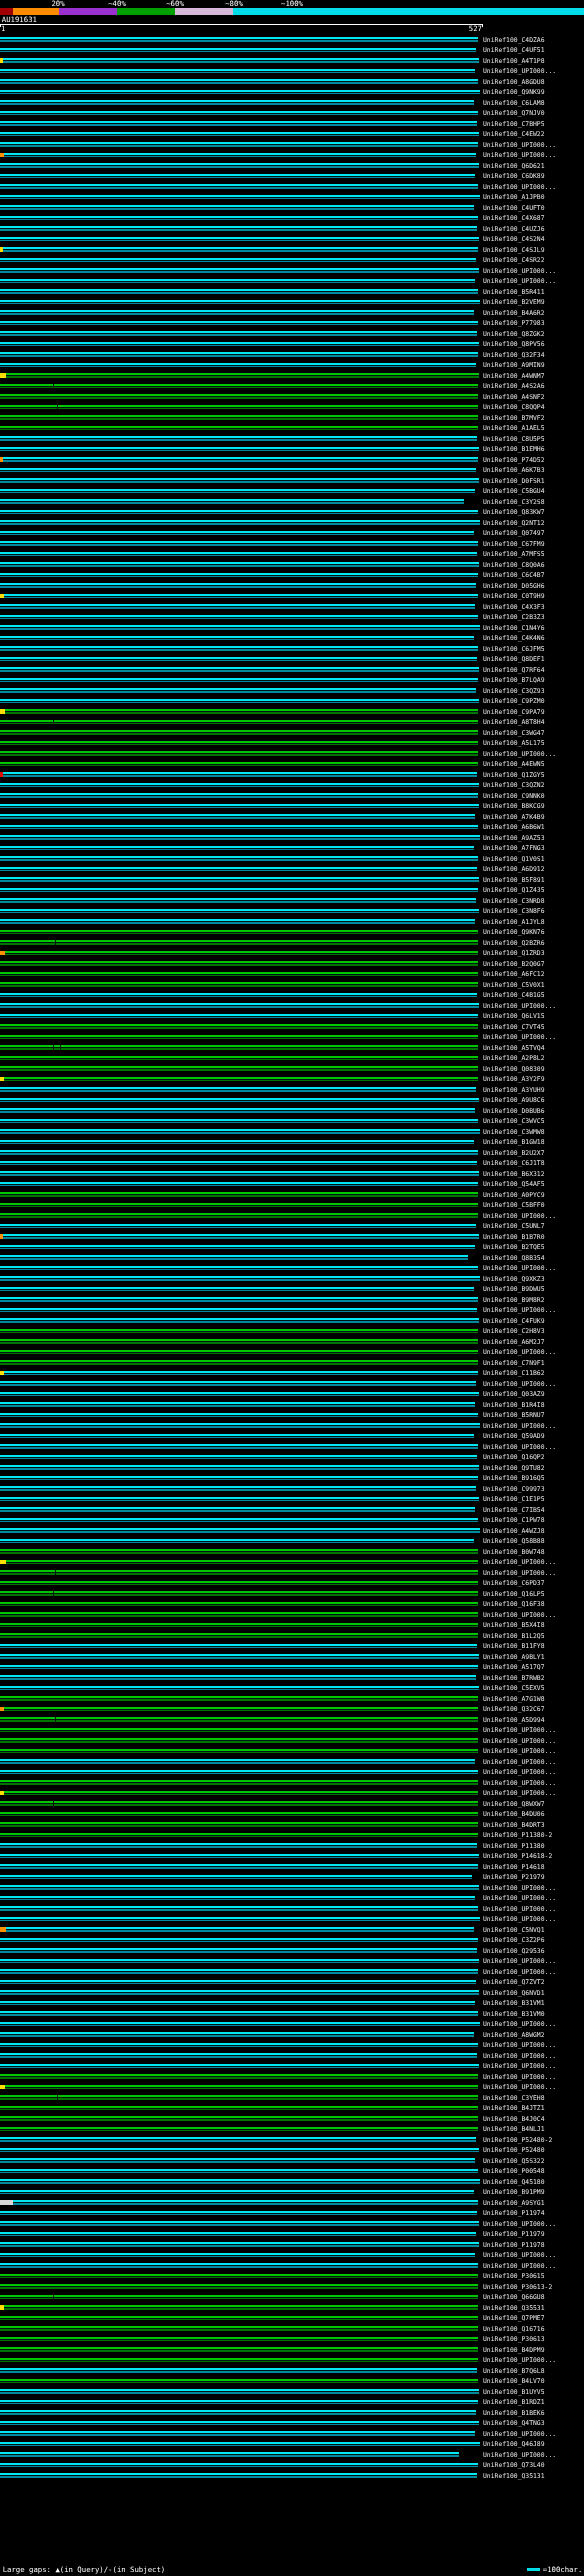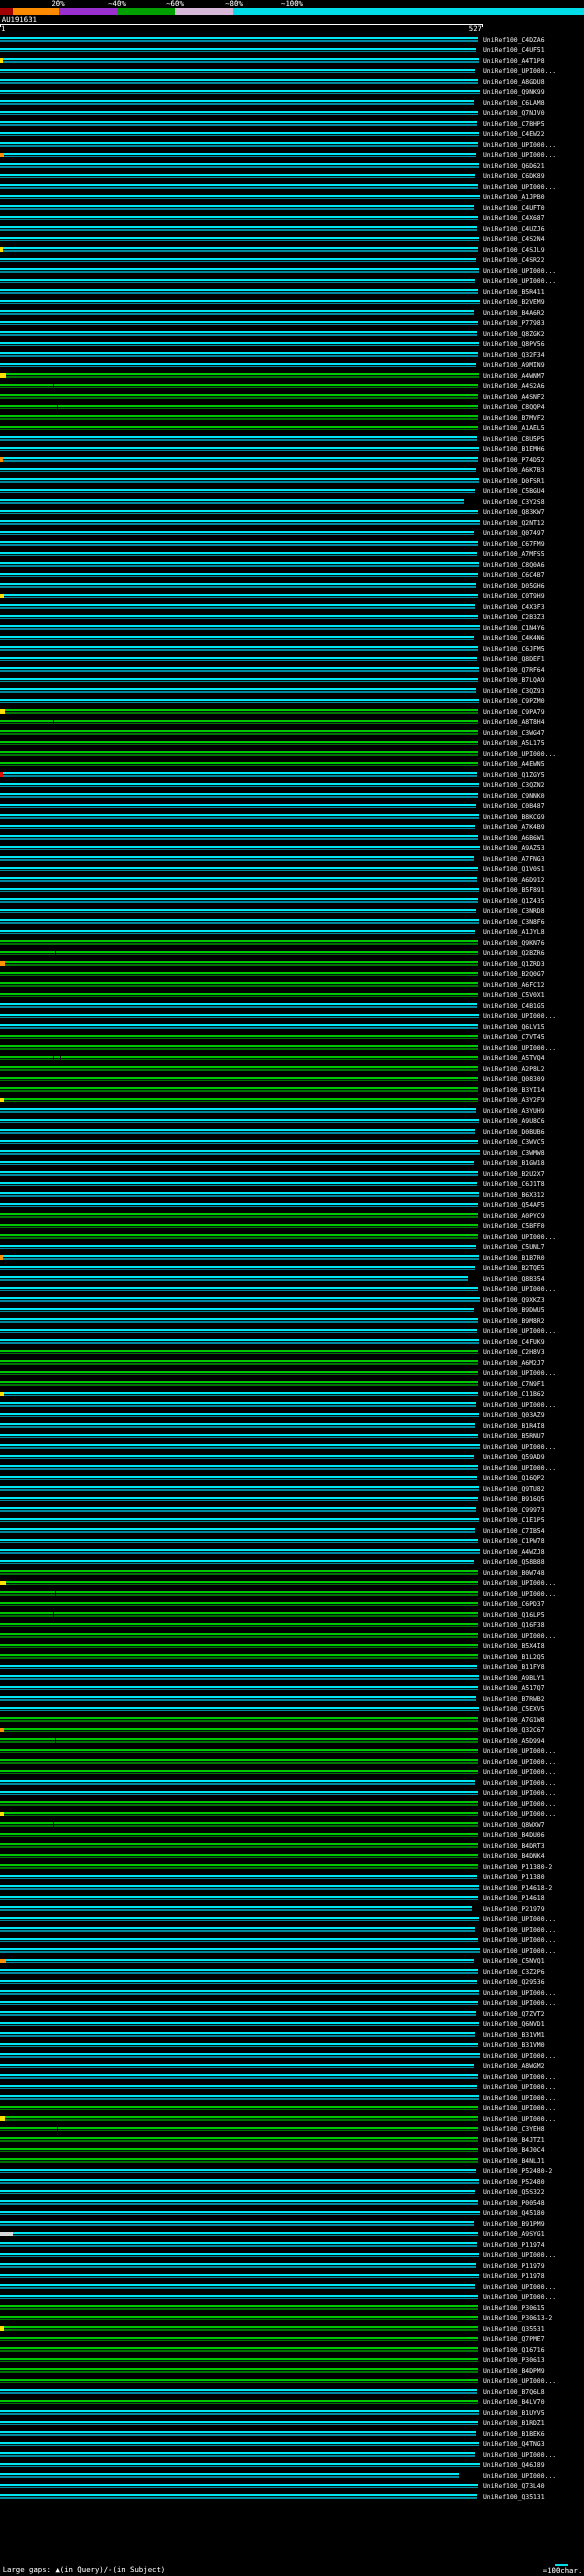--- a/index.html
+++ b/index.html
@@ -17,21 +17,21 @@
   .ruler-end{position:absolute;top:1.8px;left:482px;transform:translateX(-100%);line-height:8.2px;}
   #rows{height:2528px;}
   .row{position:relative;height:10.5px;}
   .bar{position:absolute;left:0;top:2.7px;height:4.6px;}
   .cap{position:absolute;left:0;top:0;height:100%;display:block;}
   .tick{position:absolute;top:0;width:0.9px;height:100%;background:#001400;display:block;}
   .lbl{position:absolute;left:483px;top:50%;transform:translateY(-50%);
        font-size:6.4px;color:#e6e6e6;white-space:nowrap;}
   .footer{height:13.7px;display:flex;align-items:center;justify-content:space-between;
           color:#fff;font-size:7.3px;padding:0 2.7px;box-sizing:border-box;}
-  .legend-right{display:flex;align-items:center;flex-direction:column;}
+  .legend-right{display:flex;align-items:center;}
   .legend-swatch{display:inline-block;width:12.8px;height:2.7px;margin-right:2.7px;}
 </style>
 </head>
 <body>
 
 <div class="page">
 
   <div class="scale-labels">
     <span style="left:58px">20%</span>
     <span style="left:117px">~40%</span>
@@ -370,24 +370,20 @@
       </div>
       <div class="row">
         <div class="bar" style="width: 479px; background: linear-gradient(rgb(0, 230, 242) 0px, rgb(0, 230, 242) 1.8px, rgb(0, 20, 20) 1.8px, rgb(0, 20, 20) 2.7px, rgb(0, 137, 158) 2.7px, rgb(0, 137, 158) 4.6px);"></div>
         <span class="lbl">UniRef100_C3QZN2</span>
       </div>
       <div class="row">
         <div class="bar" style="width: 478px; background: linear-gradient(rgb(0, 230, 242) 0px, rgb(0, 230, 242) 1.8px, rgb(0, 20, 20) 1.8px, rgb(0, 20, 20) 2.7px, rgb(0, 137, 158) 2.7px, rgb(0, 137, 158) 4.6px);"></div>
         <span class="lbl">UniRef100_C9NNK0</span>
       </div>
       <div class="row">
-        <div class="bar" style="width: 476px; background: linear-gradient(rgb(0, 230, 242) 0px, rgb(0, 230, 242) 1.8px, rgb(0, 20, 20) 1.8px, rgb(0, 20, 20) 2.7px, rgb(0, 137, 158) 2.7px, rgb(0, 137, 158) 4.6px);"></div>
-        <span class="lbl">UniRef100_C0B487</span>
-      </div>
-      <div class="row">
         <div class="bar" style="width: 479px; background: linear-gradient(rgb(0, 230, 242) 0px, rgb(0, 230, 242) 1.8px, rgb(0, 20, 20) 1.8px, rgb(0, 20, 20) 2.7px, rgb(0, 137, 158) 2.7px, rgb(0, 137, 158) 4.6px);"></div>
         <span class="lbl">UniRef100_B8KCG9</span>
       </div>
       <div class="row">
         <div class="bar" style="width: 475px; background: linear-gradient(rgb(0, 230, 242) 0px, rgb(0, 230, 242) 1.8px, rgb(0, 20, 20) 1.8px, rgb(0, 20, 20) 2.7px, rgb(0, 137, 158) 2.7px, rgb(0, 137, 158) 4.6px);"></div>
         <span class="lbl">UniRef100_A7K4B9</span>
       </div>
       <div class="row">
         <div class="bar" style="width: 478px; background: linear-gradient(rgb(0, 230, 242) 0px, rgb(0, 230, 242) 1.8px, rgb(0, 20, 20) 1.8px, rgb(0, 20, 20) 2.7px, rgb(0, 137, 158) 2.7px, rgb(0, 137, 158) 4.6px);"></div>
         <span class="lbl">UniRef100_A6B6W1</span>
@@ -485,24 +481,20 @@
       </div>
       <div class="row">
         <div class="bar" style="width: 478px; background: linear-gradient(rgb(0, 200, 0) 0px, rgb(0, 200, 0) 1.8px, rgb(0, 20, 20) 1.8px, rgb(0, 20, 20) 2.7px, rgb(0, 116, 0) 2.7px, rgb(0, 116, 0) 4.6px);"></div>
         <span class="lbl">UniRef100_A2P8L2</span>
       </div>
       <div class="row">
         <div class="bar" style="width: 478px; background: linear-gradient(rgb(0, 200, 0) 0px, rgb(0, 200, 0) 1.8px, rgb(0, 20, 20) 1.8px, rgb(0, 20, 20) 2.7px, rgb(0, 116, 0) 2.7px, rgb(0, 116, 0) 4.6px);"></div>
         <span class="lbl">UniRef100_Q08309</span>
       </div>
       <div class="row">
-        <div class="bar" style="width: 478px; background: linear-gradient(rgb(0, 200, 0) 0px, rgb(0, 200, 0) 1.8px, rgb(0, 20, 20) 1.8px, rgb(0, 20, 20) 2.7px, rgb(0, 116, 0) 2.7px, rgb(0, 116, 0) 4.6px);"></div>
-        <span class="lbl">UniRef100_B3YI14</span>
-      </div>
-      <div class="row">
         <div class="bar" style="width: 478px; background: linear-gradient(rgb(0, 200, 0) 0px, rgb(0, 200, 0) 1.8px, rgb(0, 20, 20) 1.8px, rgb(0, 20, 20) 2.7px, rgb(0, 116, 0) 2.7px, rgb(0, 116, 0) 4.6px);">
           <span class="cap" style="width: 3.7px; background: rgb(255, 224, 0);"></span>
         </div>
         <span class="lbl">UniRef100_A3Y2F9</span>
       </div>
       <div class="row">
         <div class="bar" style="width: 476px; background: linear-gradient(rgb(0, 230, 242) 0px, rgb(0, 230, 242) 1.8px, rgb(0, 20, 20) 1.8px, rgb(0, 20, 20) 2.7px, rgb(0, 137, 158) 2.7px, rgb(0, 137, 158) 4.6px);"></div>
         <span class="lbl">UniRef100_A3YUH9</span>
       </div>
       <div class="row">
@@ -798,24 +790,20 @@
       <div class="row">
         <div class="bar" style="width: 478px; background: linear-gradient(rgb(0, 200, 0) 0px, rgb(0, 200, 0) 1.8px, rgb(0, 20, 20) 1.8px, rgb(0, 20, 20) 2.7px, rgb(0, 116, 0) 2.7px, rgb(0, 116, 0) 4.6px);"></div>
         <span class="lbl">UniRef100_B4DU06</span>
       </div>
       <div class="row">
         <div class="bar" style="width: 478px; background: linear-gradient(rgb(0, 200, 0) 0px, rgb(0, 200, 0) 1.8px, rgb(0, 20, 20) 1.8px, rgb(0, 20, 20) 2.7px, rgb(0, 116, 0) 2.7px, rgb(0, 116, 0) 4.6px);"></div>
         <span class="lbl">UniRef100_B4DRT3</span>
       </div>
       <div class="row">
         <div class="bar" style="width: 478px; background: linear-gradient(rgb(0, 200, 0) 0px, rgb(0, 200, 0) 1.8px, rgb(0, 20, 20) 1.8px, rgb(0, 20, 20) 2.7px, rgb(0, 116, 0) 2.7px, rgb(0, 116, 0) 4.6px);"></div>
-        <span class="lbl">UniRef100_B4DNK4</span>
-      </div>
-      <div class="row">
-        <div class="bar" style="width: 478px; background: linear-gradient(rgb(0, 200, 0) 0px, rgb(0, 200, 0) 1.8px, rgb(0, 20, 20) 1.8px, rgb(0, 20, 20) 2.7px, rgb(0, 116, 0) 2.7px, rgb(0, 116, 0) 4.6px);"></div>
         <span class="lbl">UniRef100_P11380-2</span>
       </div>
       <div class="row">
         <div class="bar" style="width: 477px; background: linear-gradient(rgb(0, 230, 242) 0px, rgb(0, 230, 242) 1.8px, rgb(0, 20, 20) 1.8px, rgb(0, 20, 20) 2.7px, rgb(0, 137, 158) 2.7px, rgb(0, 137, 158) 4.6px);"></div>
         <span class="lbl">UniRef100_P11380</span>
       </div>
       <div class="row">
         <div class="bar" style="width: 479px; background: linear-gradient(rgb(0, 230, 242) 0px, rgb(0, 230, 242) 1.8px, rgb(0, 20, 20) 1.8px, rgb(0, 20, 20) 2.7px, rgb(0, 137, 158) 2.7px, rgb(0, 137, 158) 4.6px);"></div>
         <span class="lbl">UniRef100_P14618-2</span>
       </div>
@@ -983,20 +971,26 @@
         <div class="bar" style="width: 478px; background: linear-gradient(rgb(0, 230, 242) 0px, rgb(0, 230, 242) 1.8px, rgb(0, 20, 20) 1.8px, rgb(0, 20, 20) 2.7px, rgb(0, 137, 158) 2.7px, rgb(0, 137, 158) 4.6px);"></div>
         <span class="lbl">UniRef100_UPI000...</span>
       </div>
       <div class="row">
         <div class="bar" style="width: 478px; background: linear-gradient(rgb(0, 200, 0) 0px, rgb(0, 200, 0) 1.8px, rgb(0, 20, 20) 1.8px, rgb(0, 20, 20) 2.7px, rgb(0, 116, 0) 2.7px, rgb(0, 116, 0) 4.6px);"></div>
         <span class="lbl">UniRef100_P30615</span>
       </div>
       <div class="row">
         <div class="bar" style="width: 478px; background: linear-gradient(rgb(0, 200, 0) 0px, rgb(0, 200, 0) 1.8px, rgb(0, 20, 20) 1.8px, rgb(0, 20, 20) 2.7px, rgb(0, 116, 0) 2.7px, rgb(0, 116, 0) 4.6px);"></div>
         <span class="lbl">UniRef100_P30613-2</span>
+      </div>
+      <div class="row">
+        <div class="bar" style="width: 478px; background: linear-gradient(rgb(0, 200, 0) 0px, rgb(0, 200, 0) 1.8px, rgb(0, 20, 20) 1.8px, rgb(0, 20, 20) 2.7px, rgb(0, 116, 0) 2.7px, rgb(0, 116, 0) 4.6px);">
+          <span class="tick" style="left: 53px;"></span>
+        </div>
+        <span class="lbl">UniRef100_Q66GU8</span>
       </div>
       <div class="row">
         <div class="bar" style="width: 478px; background: linear-gradient(rgb(0, 200, 0) 0px, rgb(0, 200, 0) 1.8px, rgb(0, 20, 20) 1.8px, rgb(0, 20, 20) 2.7px, rgb(0, 116, 0) 2.7px, rgb(0, 116, 0) 4.6px);">
           <span class="cap" style="width: 3.7px; background: rgb(255, 224, 0);"></span>
         </div>
         <span class="lbl">UniRef100_Q35531</span>
       </div>
       <div class="row">
         <div class="bar" style="width: 478px; background: linear-gradient(rgb(0, 200, 0) 0px, rgb(0, 200, 0) 1.8px, rgb(0, 20, 20) 1.8px, rgb(0, 20, 20) 2.7px, rgb(0, 116, 0) 2.7px, rgb(0, 116, 0) 4.6px);"></div>
         <span class="lbl">UniRef100_Q7PME7</span>

